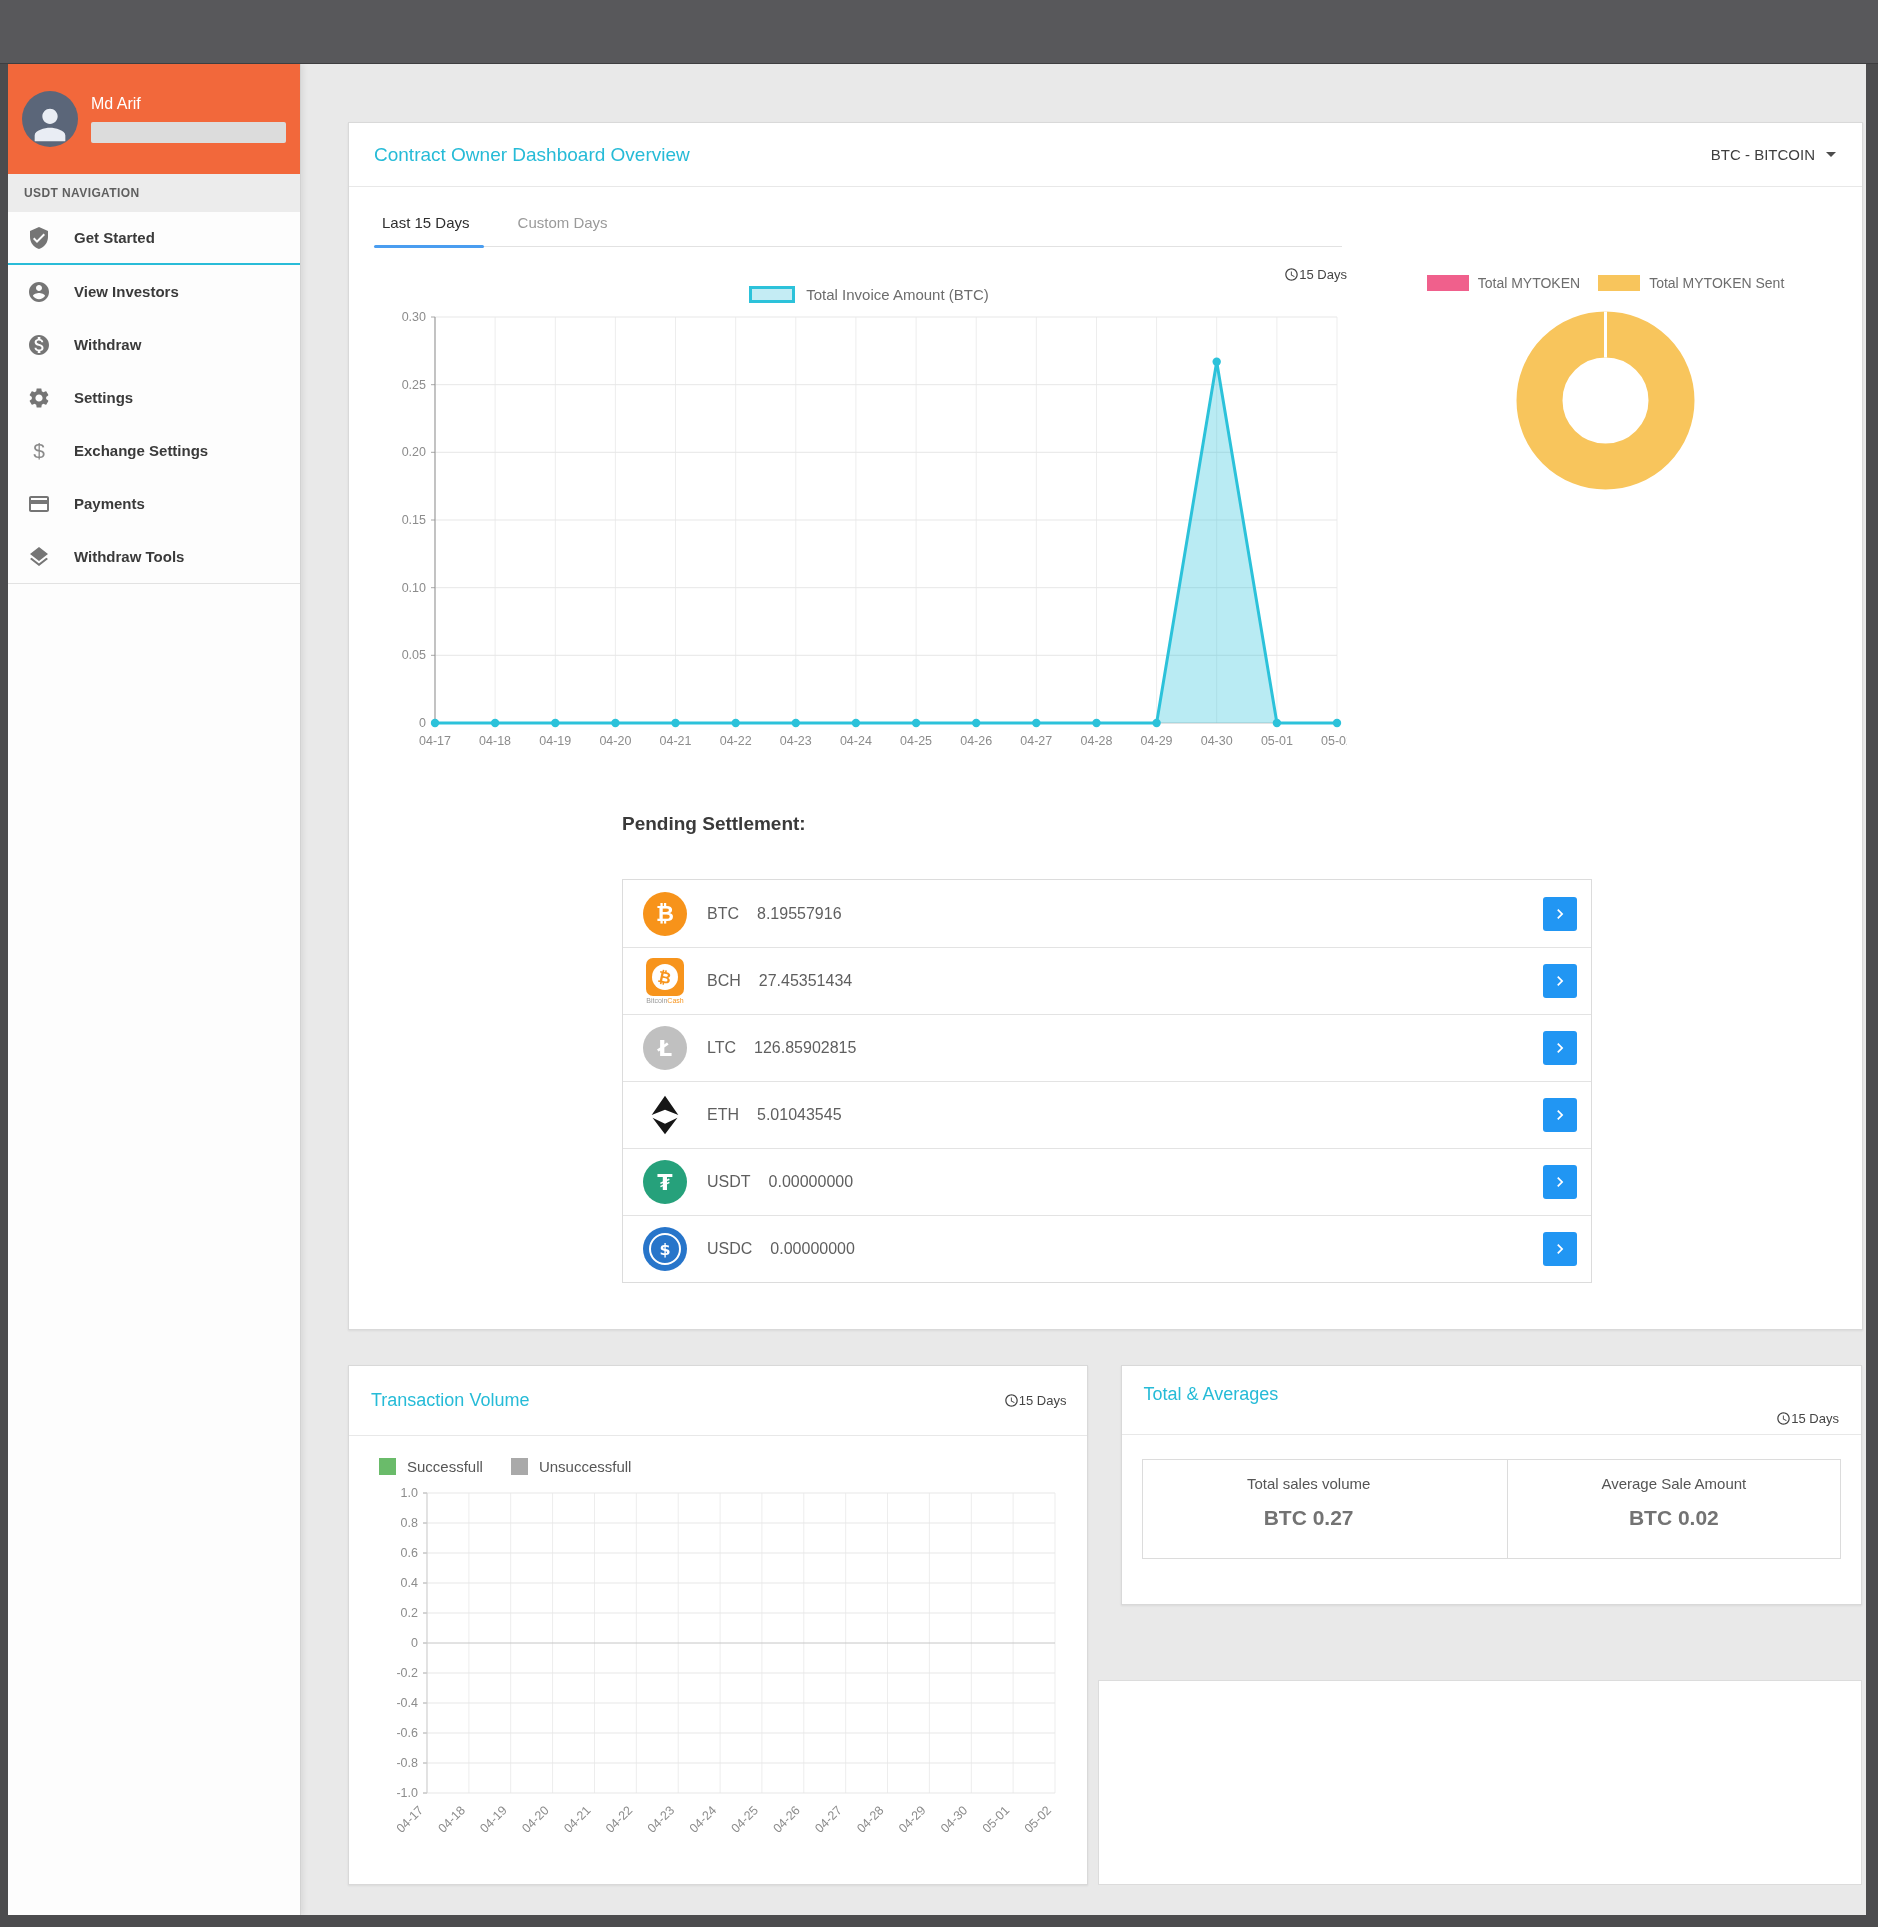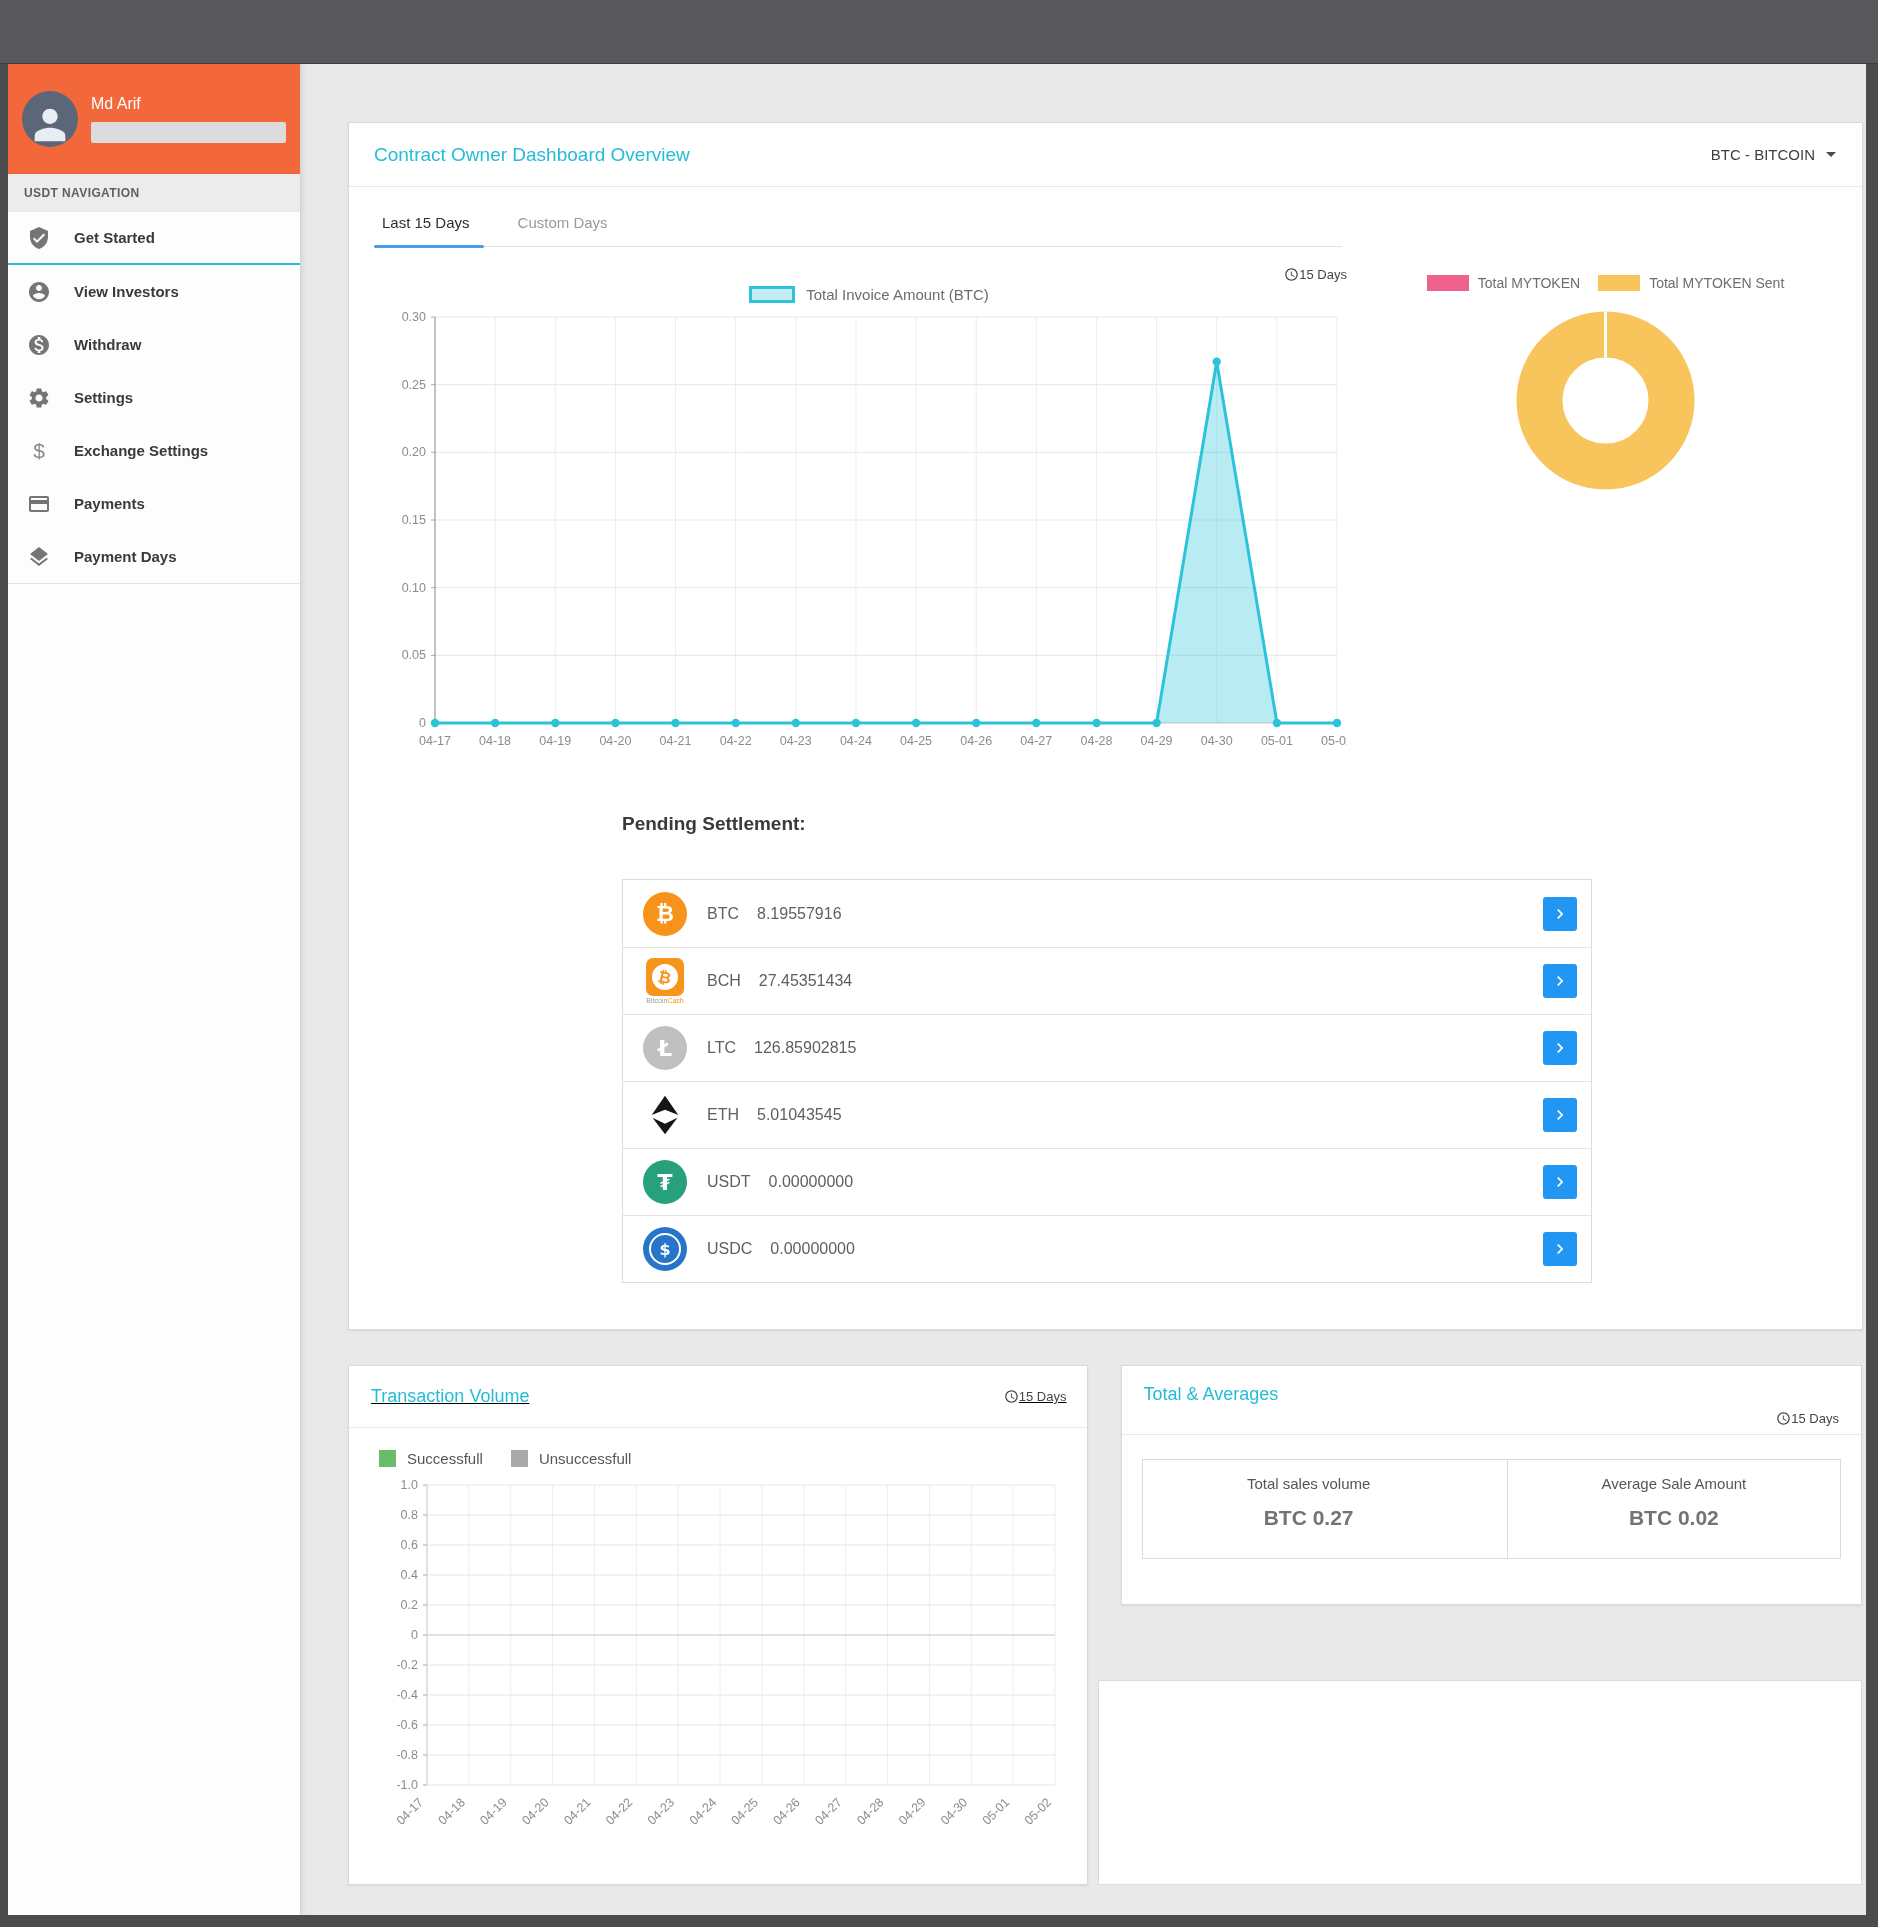--- a/index.html
+++ b/index.html
@@ -68,21 +68,21 @@
   .bch-label i{color:#f7941c;font-style:normal;}
   .usdc-ring{width:32px;height:32px;border:2px solid #fff;border-radius:50%;display:flex;align-items:center;justify-content:center;}
   .eth-svg{width:40px;height:40px;}
   .psym{font-size:16px;color:#5f5f5f;margin-left:16px;}
   .pamt{font-size:16px;color:#5f5f5f;margin-left:18px;flex:1;}
   .go-btn{width:34px;height:34px;background:#2196f3;border-radius:3px;display:flex;align-items:center;justify-content:center;cursor:pointer;border:none;}
   .go-btn svg{width:20px;height:20px;fill:#fff;}
 
   .bottom-row{display:flex;margin-top:35px;}
   .volume-card{width:740px;height:520px;}
-  .vc-header{display:flex;justify-content:space-between;align-items:center;padding:0 20px 0 22px;height:62px;border-bottom:1px solid #e8e8e8;text-decoration:underline;}
+  .vc-header{display:flex;justify-content:space-between;align-items:center;padding:0 20px 0 22px;height:70px;border-bottom:1px solid #e8e8e8;}
   .vc-title{color:#26bbd7;font-size:18px;}
   .vol-legend{display:flex;gap:28px;align-items:center;margin:22px 0 4px 30px;font-size:15px;color:#565656;}
   .vl-item{display:inline-flex;align-items:center;gap:11px;}
   .vl-swatch{width:17px;height:17px;display:inline-block;}
   #volume-chart{margin-left:20px;}
 
   .right-col{margin-left:33px;width:742px;display:flex;flex-direction:column;}
   .totals-card{height:240px;}
   .tc-header{padding:18px 22px 0 22px;border-bottom:1px solid #e8e8e8;}
   .tc-title{color:#26bbd7;font-size:18px;}
@@ -162,21 +162,21 @@
             </svg>
           </span>
           <span class="nlabel">Payments</span>
         </div>
         <div class="nav-item">
           <span class="nicon">
             <svg viewBox="0 0 24 24">
               <path d="M11.99 18.54l-7.37-5.73L3 14.07l9 7 9-7-1.63-1.27-7.38 5.74zM12 16l7.36-5.73L21 9l-9-7-9 7 1.63 1.27L12 16z"></path>
             </svg>
           </span>
-          <span class="nlabel">Payment Days</span>
+          <span class="nlabel">Withdraw Tools</span>
         </div>
       </nav>
   </aside>
 
   <main class="main">
 
     <section class="card overview-card">
       <div class="ov-header">
         <div class="ov-title">Contract Owner Dashboard Overview</div>
         <div class="currency">

